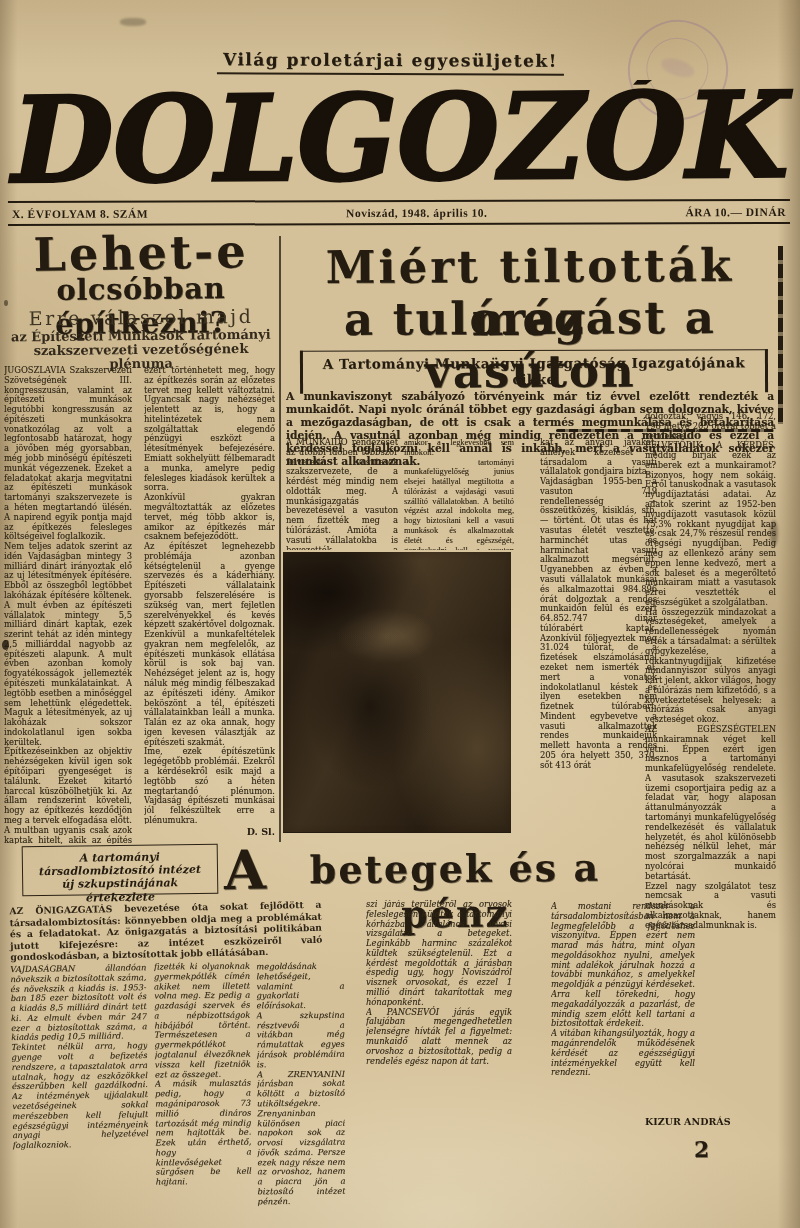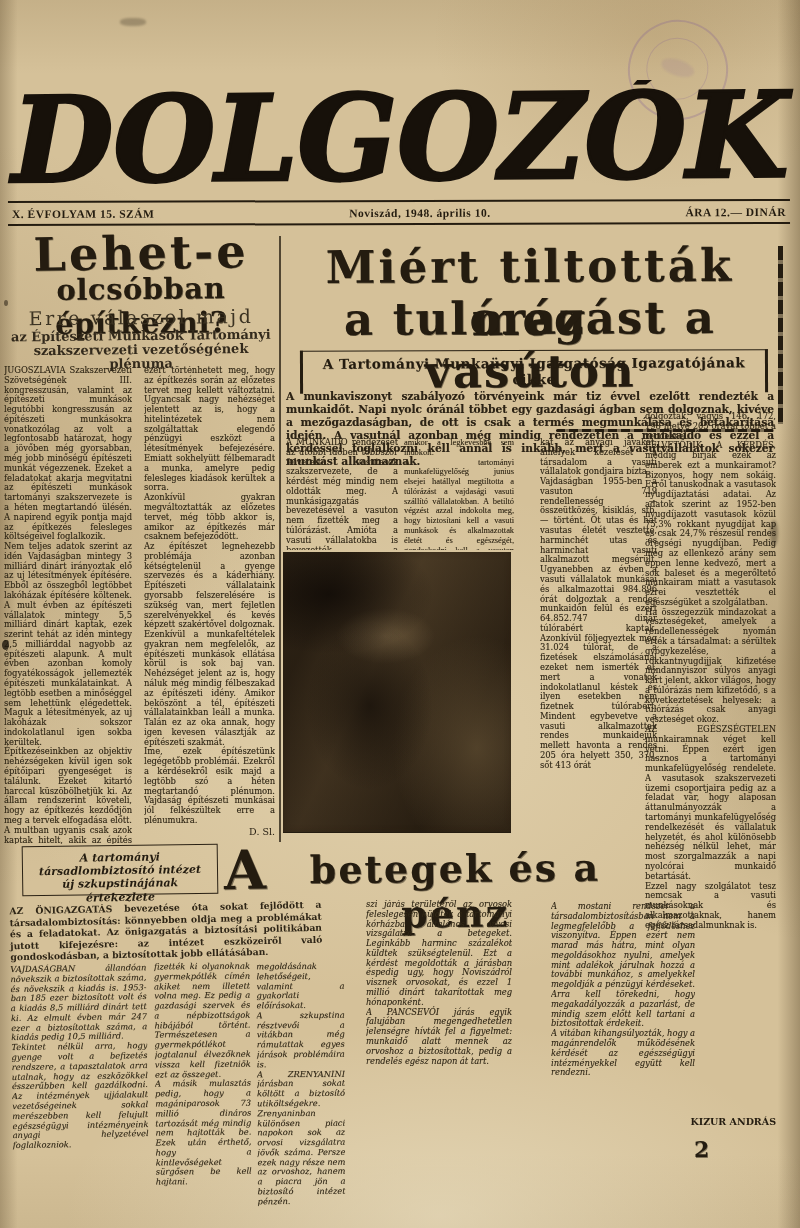--- a/index.html
+++ b/index.html
@@ -55,42 +55,42 @@
   #l-deck{left:6px;top:306px;width:270px;text-align:center;font-size:19px;letter-spacing:2.5px;
     color:#3c3categorie322;color:#3c3322;transform:rotate(-.6deg);}
   #l-subdeck{left:6px;top:329px;width:270px;text-align:center;font-size:13px;line-height:1.08;
     font-weight:bold;color:#332a1c;transform:rotate(-.6deg);}
   .bodycol{
     font-size:8.3px;line-height:1.18;text-align:justify;overflow:hidden;
     color:#312817;white-space:pre-line;text-shadow:.25px .25px 0 rgba(49,40,23,.4);
   }
   #l-col1{left:4px;top:366px;width:128px;height:478px;}
   #l-col2{left:144px;top:366px;width:131px;height:458px;}
-  #l-sig{left:144px;top:826px;width:131px;text-align:right;font-weight:normal;font-size:9.5px;}
+  #l-sig{left:144px;top:826px;width:131px;text-align:right;font-weight:bold;font-size:9.5px;}
   #vrule-left{left:279px;top:236px;width:1.5px;height:606px;background:rgba(36,28,16,.75);}
   
   #m-h1{left:284px;top:240px;width:492px;font-size:45px;letter-spacing:3px;transform:rotate(-.3deg);}
   #m-h2{left:284px;top:292px;width:492px;font-size:45px;letter-spacing:2px;transform:rotate(-.3deg);}
   #m-kicker{
     left:300px;top:350px;width:468px;padding:4px 8px 6px 8px;box-sizing:border-box;
     border-top:1.5px solid #241c10;border-left:3px solid #241c10;border-right:3px solid #241c10;
     text-align:center;font-weight:bold;font-size:13.5px;letter-spacing:.5px;
     text-shadow:.4px .4px 0 rgba(36,28,16,.4);transform:rotate(-.2deg);
   }
   #m-bracket{left:778px;top:246px;width:5px;height:178px;
     background:repeating-linear-gradient(180deg,#241c10 0 14px,rgba(36,28,16,.45) 14px 18px);}
   #m-lede{left:286px;top:390px;width:488px;font-size:10.6px;font-weight:bold;line-height:1.22;
     text-align:justify;color:#2c2315;text-shadow:.3px .3px 0 rgba(44,35,21,.4);}
   #m-rule{left:556px;top:429px;width:218px;height:2.5px;
     background:repeating-linear-gradient(90deg,#241c10 0 9px,rgba(36,28,16,.5) 9px 13px);border-radius:2px;}
   #m-col1{left:286px;top:438px;width:112px;height:112px;}
   #m-col2{left:404px;top:438px;width:110px;height:112px;font-family:Liberation Serif, serif;}
   #m-col3{left:520px;top:438px;width:117px;height:400px;margin-left:20px;}
   #m-col4{left:645px;top:412px;width:131px;height:676px;}
-  #m-sig{left:645px;top:1116px;width:131px;text-align:right;font-weight:bold;font-size:9.5px;}
+  #m-sig{left:645px;top:1116px;width:131px;font-weight:bold;font-size:9.5px;}
   #photo{
     left:283px;top:552px;width:228px;height:280px;
     background-color:#473723;
     background-image:
       radial-gradient(ellipse 90px 120px at 38% 55%, rgba(20,14,8,.75), transparent 70%),
       radial-gradient(ellipse 140px 80px at 20% 15%, rgba(15,10,6,.8), transparent 75%),
       radial-gradient(ellipse 120px 160px at 85% 70%, rgba(120,98,64,.5), transparent 70%),
       radial-gradient(ellipse 70px 40px at 45% 30%, rgba(150,126,88,.45), transparent 70%),
       linear-gradient(115deg, rgba(25,18,10,.55) 0 18%, rgba(90,72,46,.25) 40%, rgba(30,22,12,.55) 75%),
       linear-gradient(180deg, rgba(60,48,30,.3), rgba(25,18,10,.45));
@@ -122,34 +122,37 @@
   #sp1{left:2px;top:640px;width:7px;height:10px;}
   #sp2{left:4px;top:300px;width:4px;height:6px;opacity:.5;}
   #sp3{left:120px;top:18px;width:26px;height:8px;border-radius:40%;opacity:.25;filter:blur(1px);}
   #sp4{left:770px;top:520px;width:8px;height:26px;opacity:.35;filter:blur(1.5px);}
 </style>
 </head>
 <body>
 
 <div id="paper">
 
+  <div class="abs" id="banner">
+    <span>Világ proletárjai egyesüljetek!</span>
+  </div>
 
   <div class="abs" id="stamp">
     <div class="inner"></div>
     <div class="blot"></div>
   </div>
 
   <svg class="abs" id="masthead" viewBox="0 0 788 118">
     <text x="394" y="99" text-anchor="middle" font-size="118" textLength="776" lengthAdjust="spacingAndGlyphs" transform="rotate(-0.4 394 60)">DOLGOZÓK</text>
   </svg>
 
   <div class="abs" id="dateline">
-    <span>X. ÉVFOLYAM 15. SZÁM</span>
+    <span>X. ÉVFOLYAM 8. SZÁM</span>
     <span>Noviszád, 1948. április 10.</span>
-    <span>ÁRA 12.— DINÁR</span>
+    <span>ÁRA 10.— DINÁR</span>
   </div>
 
   <div class="abs hl" id="l-h1">Lehet-e</div>
   <div class="abs hl" id="l-h2">olcsóbban építkezni?</div>
   <div class="abs" id="l-deck">Erre válaszol majd</div>
   <div class="abs" id="l-subdeck">az Építészeti Munkások Tartományi szakszervezeti vezetőségének plénuma</div>
   <div class="abs bodycol" id="l-col1">JUGOSZLÁVIA Szakszervezeti Szövetségének III. kongresszusán, valamint az építészeti munkások legutóbbi kongresszusán az építészeti munkásokra vonatkozólag az volt a legfontosabb határozat, hogy a jövőben még gyorsabban, még jobb minőségű építészeti munkát végezzenek. Ezeket a feladatokat akarja megvitatni az építészeti munkások tartományi szakszervezete is a héten megtartandó ülésén. A napirend egyik pontja majd az építkezés felesleges költségeivel foglalkozik.
 Nem teljes adatok szerint az idén Vajdaságban mintegy 3 milliárd dinárt irányoztak elő az uj létesítmények építésére. Ebből az összegből legtöbbet lakóházak építésére költenek. A mult évben az építészeti vállalatok mintegy 5,5 milliárd dinárt kaptak, ezek szerint tehát az idén mintegy 2,5 milliárddal nagyobb az építészeti alapunk. A mult évben azonban komoly fogyatékosságok jellemezték építészeti munkálatainkat. A legtöbb esetben a minőséggel sem lehettünk elégedettek. Maguk a létesítmények, az uj lakóházak sokszor indokolatlanul igen sokba kerültek.
 Építkezéseinkben az objektiv nehézségeken kívül igen sok építőipari gyengeséget is találunk. Ezeket kitartó harccal küszöbölhetjük ki. Az állam rendszerint követeli, hogy az építkezés kezdődjön meg a tervek elfogadása előtt. A multban ugyanis csak azok kaptak hitelt, akik az építés megkezdését igazolták. Éppen</div>
   <div class="abs bodycol" id="l-col2">ezért történhetett meg, hogy az építkezés során az előzetes tervet meg kellett változtatni. Ugyancsak nagy nehézséget jelentett az is, hogy a hitelintézetek nem szolgáltattak elegendő pénzügyi eszközt a létesítmények befejezésére. Emiatt sokhelyütt félbemaradt a munka, amelyre pedig felesleges kiadások kerültek a sorra.

